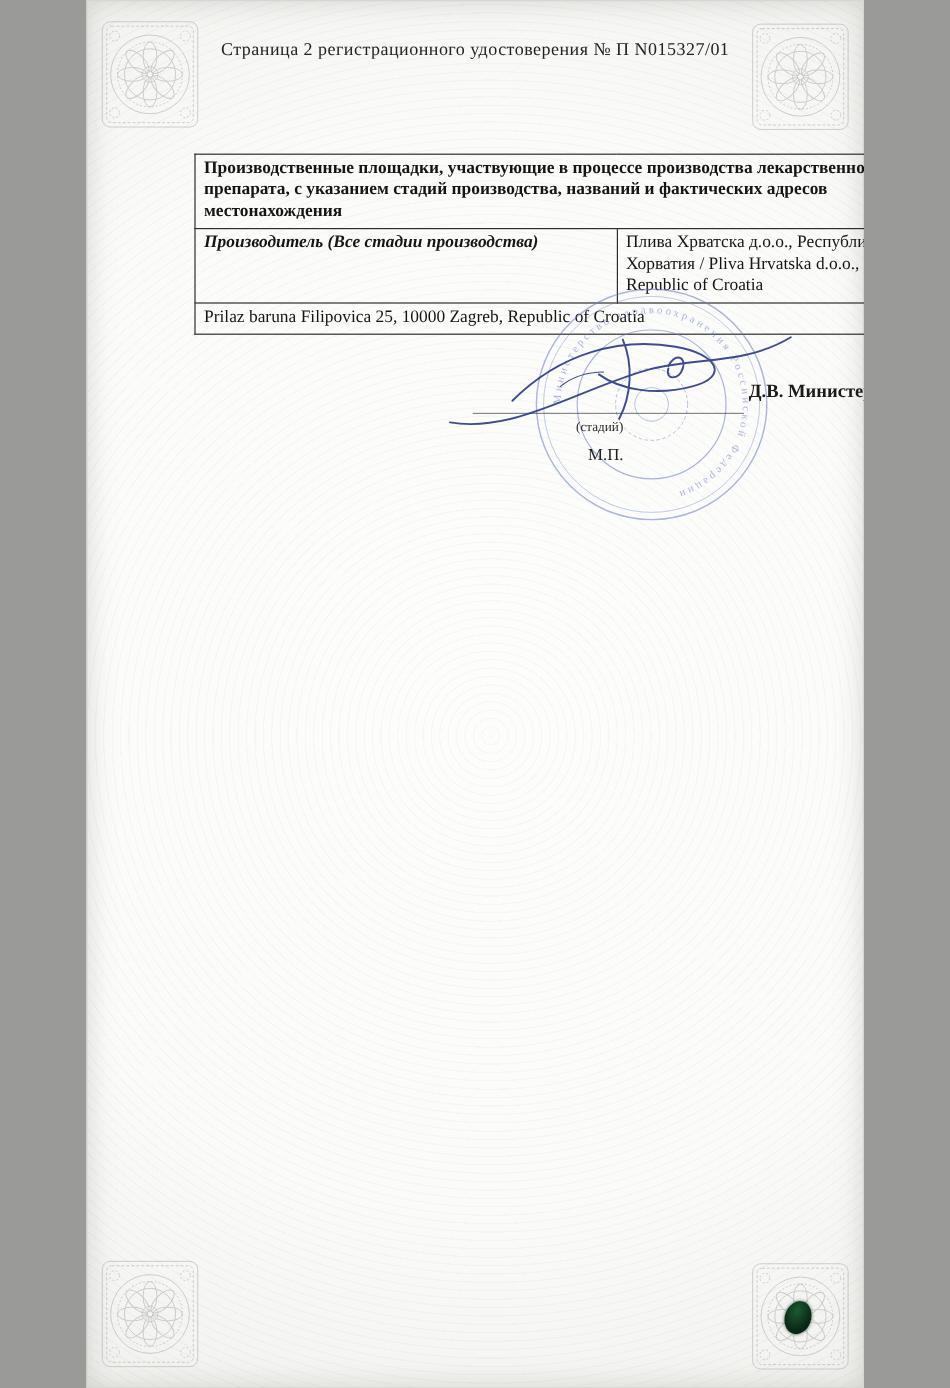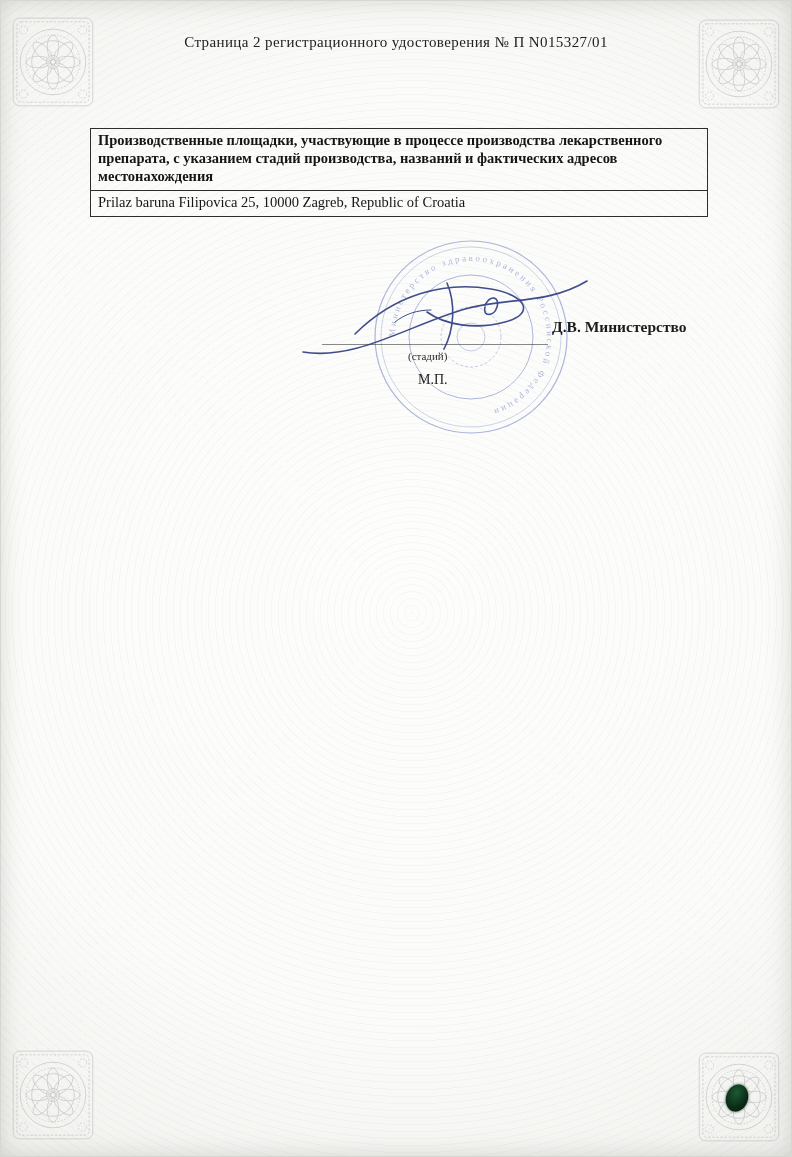--- a/index.html
+++ b/index.html
@@ -1,19 +1,19 @@
 <!DOCTYPE html>
 <html><head>
 <meta charset="utf-8">
 <style>
   * { box-sizing: border-box; }
   html, body { margin: 0; padding: 0; background: #9a9a98; }
   .page {
     position: relative;
-    width: 792px;
+    width: 648px;
     height: 1157px;
     margin: 0 auto;
     color: #1b1b1b;
     font-family: "Liberation Serif", serif;
     overflow: hidden;
     background:
       repeating-radial-gradient(circle at 52% 53%, rgba(158,166,185,0.07) 0px, rgba(158,166,185,0.07) 1px, rgba(0,0,0,0) 1px, rgba(0,0,0,0) 7px),
       radial-gradient(circle at 50% 48%, #fdfdfc 0%, #fbfbf9 65%, #f1f1ee 100%);
     box-shadow: inset 0 0 0 1px #d6d6d2, inset 0 0 24px rgba(140,140,134,0.35);
   }
@@ -160,20 +160,24 @@
   <div class="green-seal"></div>
 
   <div class="page-header">Страница 2 регистрационного удостоверения № П N015327/01</div>
 
   <table class="doc-table">
     <tbody>
       <tr>
         <td class="cell-header" colspan="2">Производственные площадки, участвующие в процессе производства лекарственного препарата, с указанием стадий производства, названий и фактических адресов местонахождения</td>
       </tr>
       <tr>
+        <td class="cell-producer-label">Производитель (Все стадии производства)</td>
+        <td class="cell-producer-value">Плива Хрватска д.о.о., Республика Хорватия / Pliva Hrvatska d.o.o., Republic of Croatia</td>
+      </tr>
+      <tr>
         <td colspan="2">Prilaz baruna Filipovica 25, 10000 Zagreb, Republic of Croatia</td>
       </tr>
     </tbody>
   </table>
 
   <svg class="stamp" viewBox="0 0 210 210">
     <g fill="none" stroke="#6b7cc0">
       <circle cx="105" cy="105" r="96" stroke-width="1.2"></circle>
       <circle cx="105" cy="105" r="90" stroke-width="0.6"></circle>
       <circle cx="105" cy="105" r="62" stroke-width="1"></circle>

